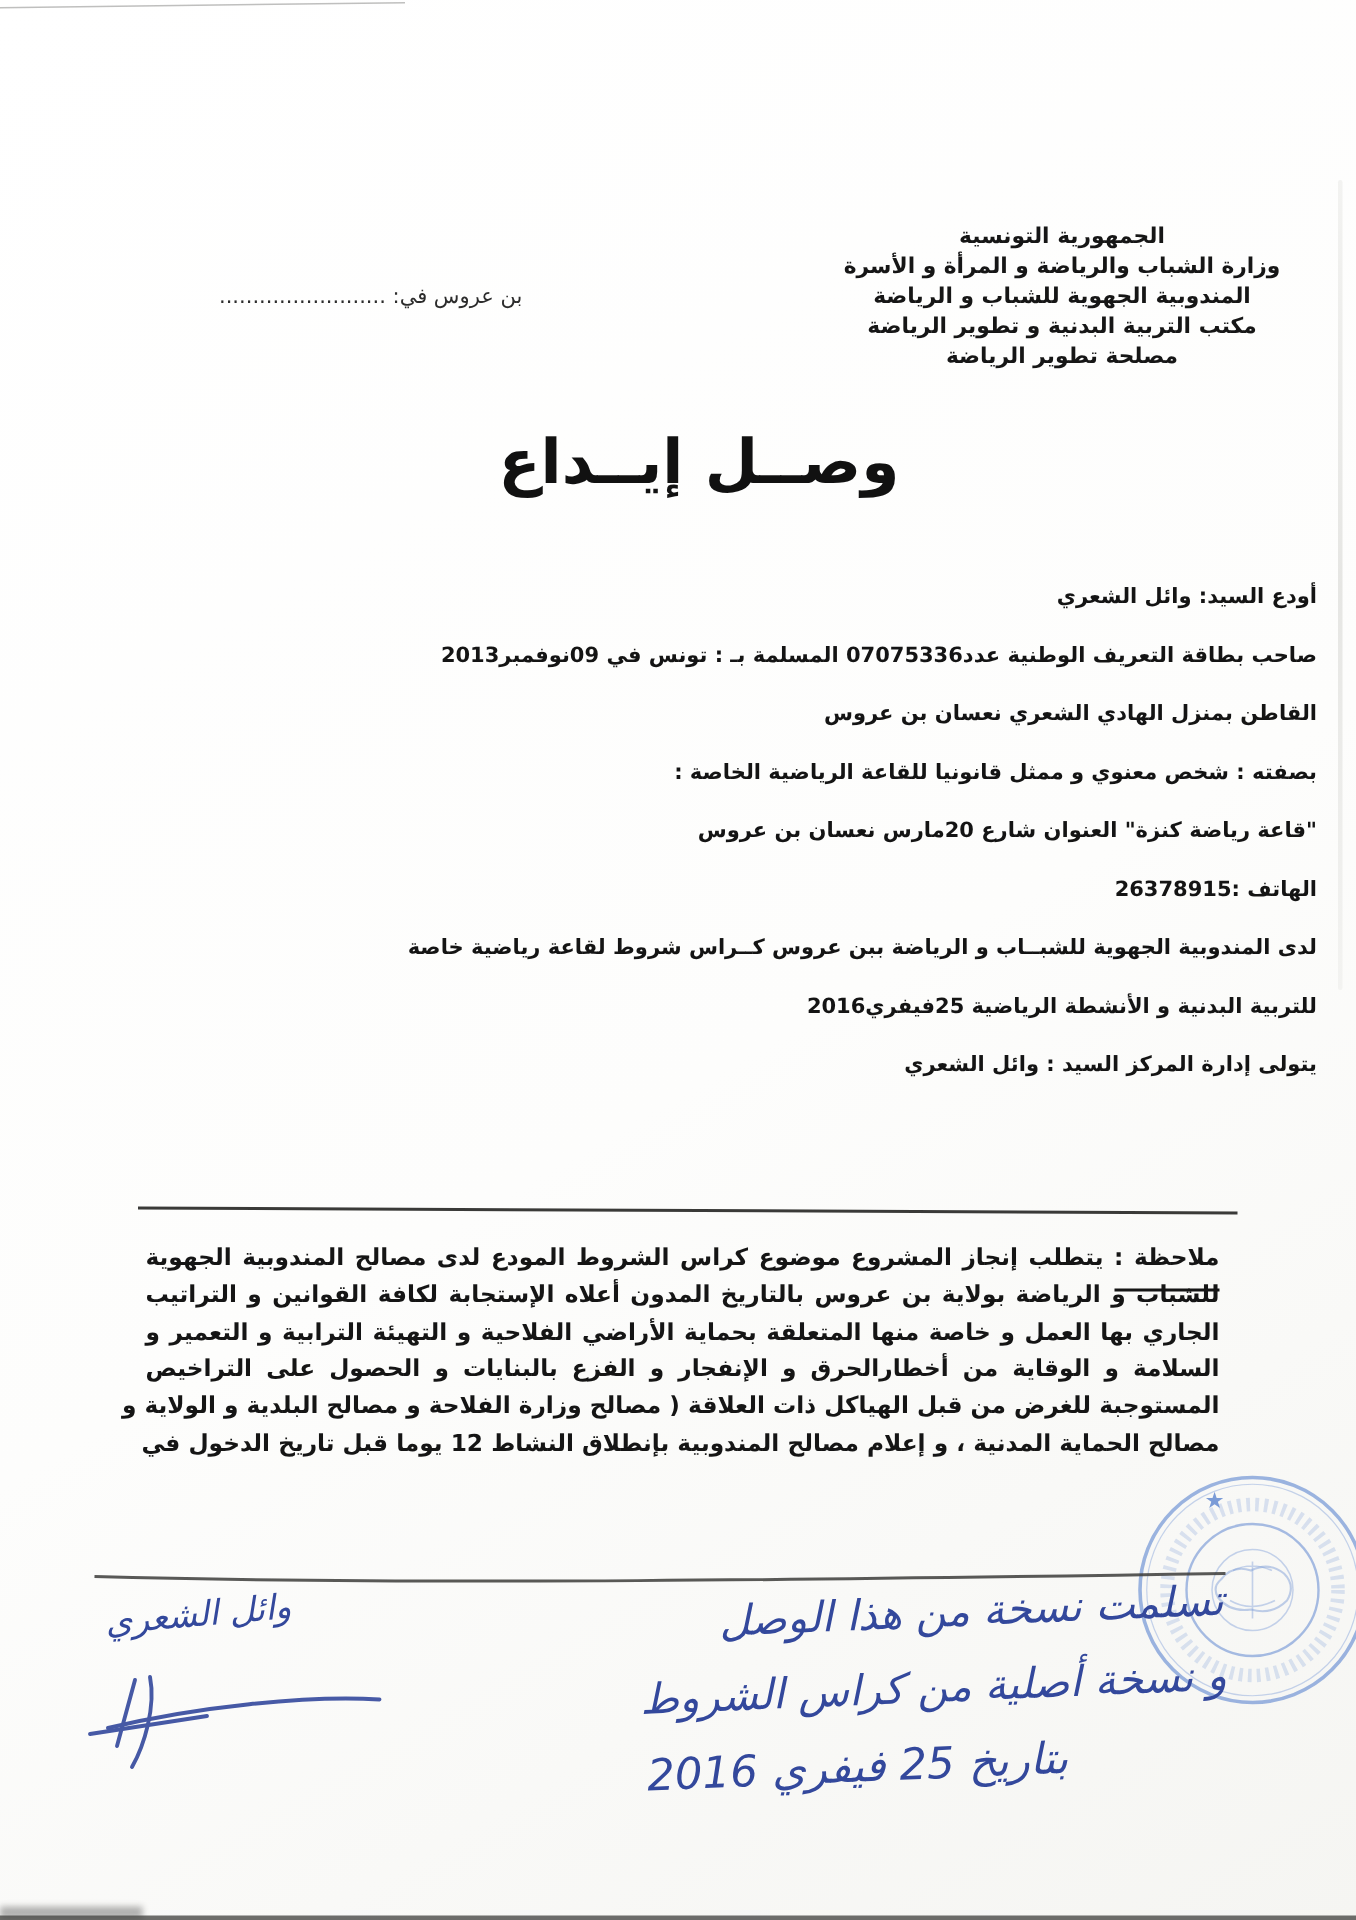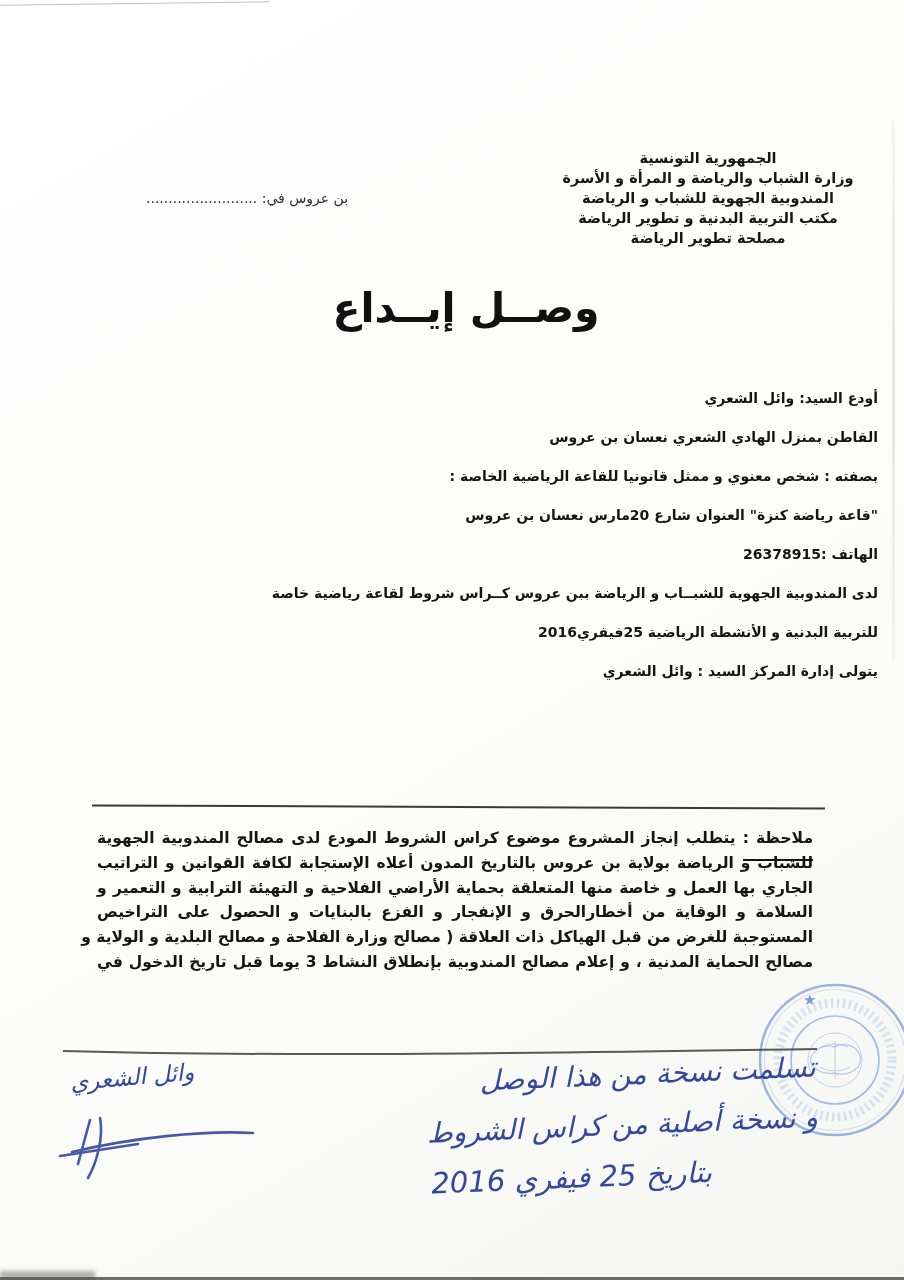--- a/index.html
+++ b/index.html
@@ -78,40 +78,41 @@
     <div>مكتب التربية البدنية و تطوير الرياضة</div>
     <div>مصلحة تطوير الرياضة</div>
   </div>
 
   <div class="region-line">بن عروس في: .........................</div>
 
   <div class="title">وصــل إيــداع</div>
 
   <div class="body-block">
     <div class="body-line">أودع السيد: وائل الشعري</div>
+    <div class="body-line">صاحب بطاقة التعريف الوطنية عدد07075336 المسلمة بـ : تونس في 09نوفمبر2013</div>
     <div class="body-line">القاطن بمنزل الهادي الشعري نعسان بن عروس</div>
     <div class="body-line">بصفته : شخص معنوي و ممثل قانونيا للقاعة الرياضية الخاصة :</div>
     <div class="body-line">"قاعة رياضة كنزة" العنوان شارع 20مارس نعسان بن عروس</div>
     <div class="body-line">الهاتف :26378915</div>
     <div class="body-line">لدى المندوبية الجهوية للشبــاب و الرياضة ببن عروس كــراس شروط لقاعة رياضية خاصة</div>
     <div class="body-line">للتربية البدنية و الأنشطة الرياضية 25فيفري2016</div>
     <div class="body-line">يتولى إدارة المركز السيد : وائل الشعري</div>
   </div>
 
   <div class="divider"></div>
 
   <div class="note">
     <div class="note-line-first">
       <span class="note-label">ملاحظة :</span><span> يتطلب إنجاز المشروع موضوع كراس الشروط المودع لدى مصالح المندوبية الجهوية</span>
     </div>
     <div class="note-line">للشباب و الرياضة بولاية بن عروس بالتاريخ المدون أعلاه الإستجابة لكافة القوانين و التراتيب</div>
     <div class="note-line">الجاري بها العمل و خاصة منها المتعلقة بحماية الأراضي الفلاحية و التهيئة الترابية و التعمير و</div>
     <div class="note-line">السلامة و الوقاية من أخطارالحرق و الإنفجار و الفزع بالبنايات و الحصول على التراخيص</div>
     <div class="note-line">المستوجبة للغرض من قبل الهياكل ذات العلاقة ( مصالح وزارة الفلاحة و مصالح البلدية و الولاية و</div>
-    <div class="note-line">مصالح الحماية المدنية ، و إعلام مصالح المندوبية بإنطلاق النشاط 3 يوما قبل تاريخ الدخول في</div>
+    <div class="note-line">مصالح الحماية المدنية ، و إعلام مصالح المندوبية بإنطلاق النشاط 12 يوما قبل تاريخ الدخول في</div>
   </div>
 
   <svg class="stamp" viewBox="0 0 170 170">
     <g stroke="#6e92d4" fill="none" opacity="0.85">
       <circle cx="85" cy="85" r="75" stroke-width="2.4" opacity="0.8"></circle>
       <circle cx="85" cy="85" r="70.5" stroke-width="0.8" opacity="0.45"></circle>
       <circle cx="85" cy="85" r="57" stroke-width="9" stroke-dasharray="2.5 3.5" opacity="0.28"></circle>
       <circle cx="85" cy="85" r="44" stroke-width="1.6" opacity="0.7"></circle>
       <circle cx="85" cy="85" r="27" stroke-width="1" opacity="0.45"></circle>
       <path d="M64 78 q8 -10 20 -6 q12 -6 22 2 q8 8 2 18 q-10 10 -24 6 q-14 2 -22 -8 q-4 -7 2 -12" stroke-width="1.4" opacity="0.5"></path>

